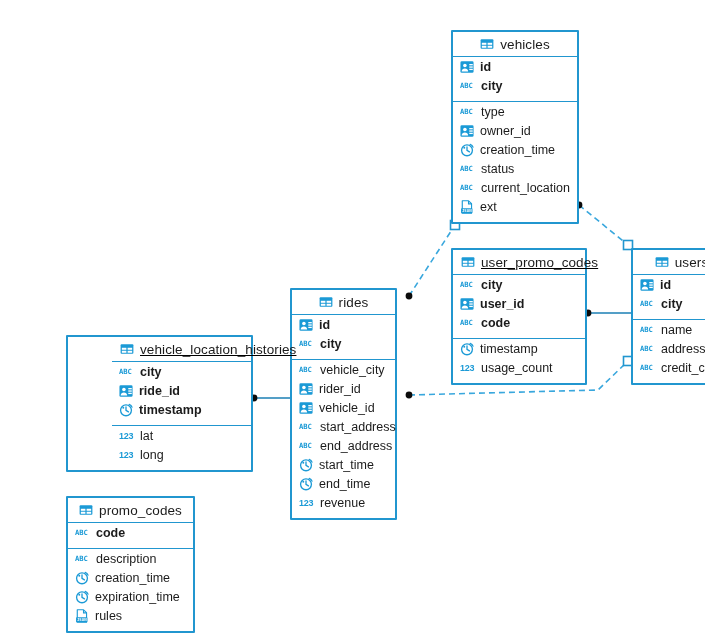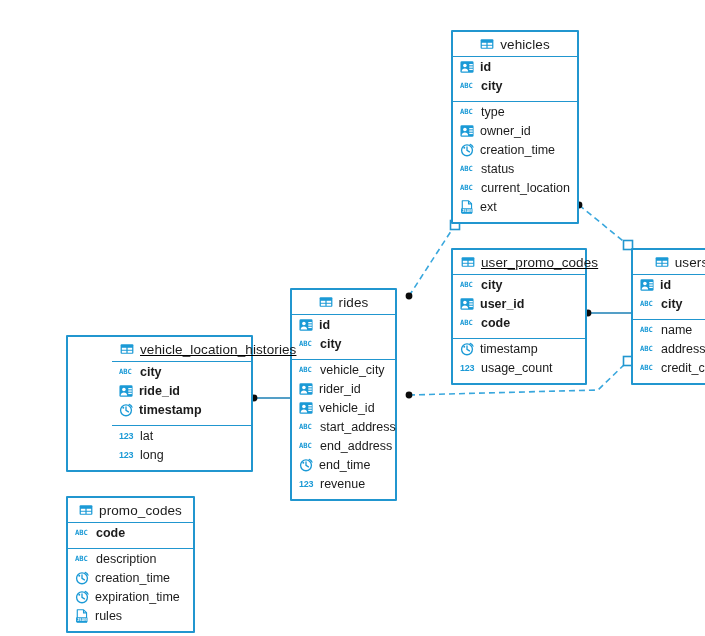--- a/index.html
+++ b/index.html
@@ -345,20 +345,31 @@
         </div>
         <div class="row">
           <span class="ic">
             <svg viewBox="0 0 16 16">
               <circle cx="8" cy="8.4" r="6.2" fill="none" stroke="#1b9ad6" stroke-width="1.5"></circle>
               <path d="M8 4.6 V8.4 L10.8 10.1" fill="none" stroke="#1b9ad6" stroke-width="1.5" stroke-linecap="round"></path>
               <path d="M11.6 1.6 q2.6 .8 3.3 3.1" fill="none" stroke="#1b9ad6" stroke-width="1.4" stroke-linecap="round"></path>
               <circle cx="4.9" cy="5.4" r="1.1" fill="#1b9ad6"></circle>
             </svg>
           </span>
+          <span class="fname">start_time</span>
+        </div>
+        <div class="row">
+          <span class="ic">
+            <svg viewBox="0 0 16 16">
+              <circle cx="8" cy="8.4" r="6.2" fill="none" stroke="#1b9ad6" stroke-width="1.5"></circle>
+              <path d="M8 4.6 V8.4 L10.8 10.1" fill="none" stroke="#1b9ad6" stroke-width="1.5" stroke-linecap="round"></path>
+              <path d="M11.6 1.6 q2.6 .8 3.3 3.1" fill="none" stroke="#1b9ad6" stroke-width="1.4" stroke-linecap="round"></path>
+              <circle cx="4.9" cy="5.4" r="1.1" fill="#1b9ad6"></circle>
+            </svg>
+          </span>
           <span class="fname">end_time</span>
         </div>
         <div class="row">
           <span class="ic-123">123</span>
           <span class="fname">revenue</span>
         </div>
       </div>
     </div>
     <div class="table" style="left: 28px; top: 335px; width: 187px; padding-left: 44px;">
       <div class="thead left">

